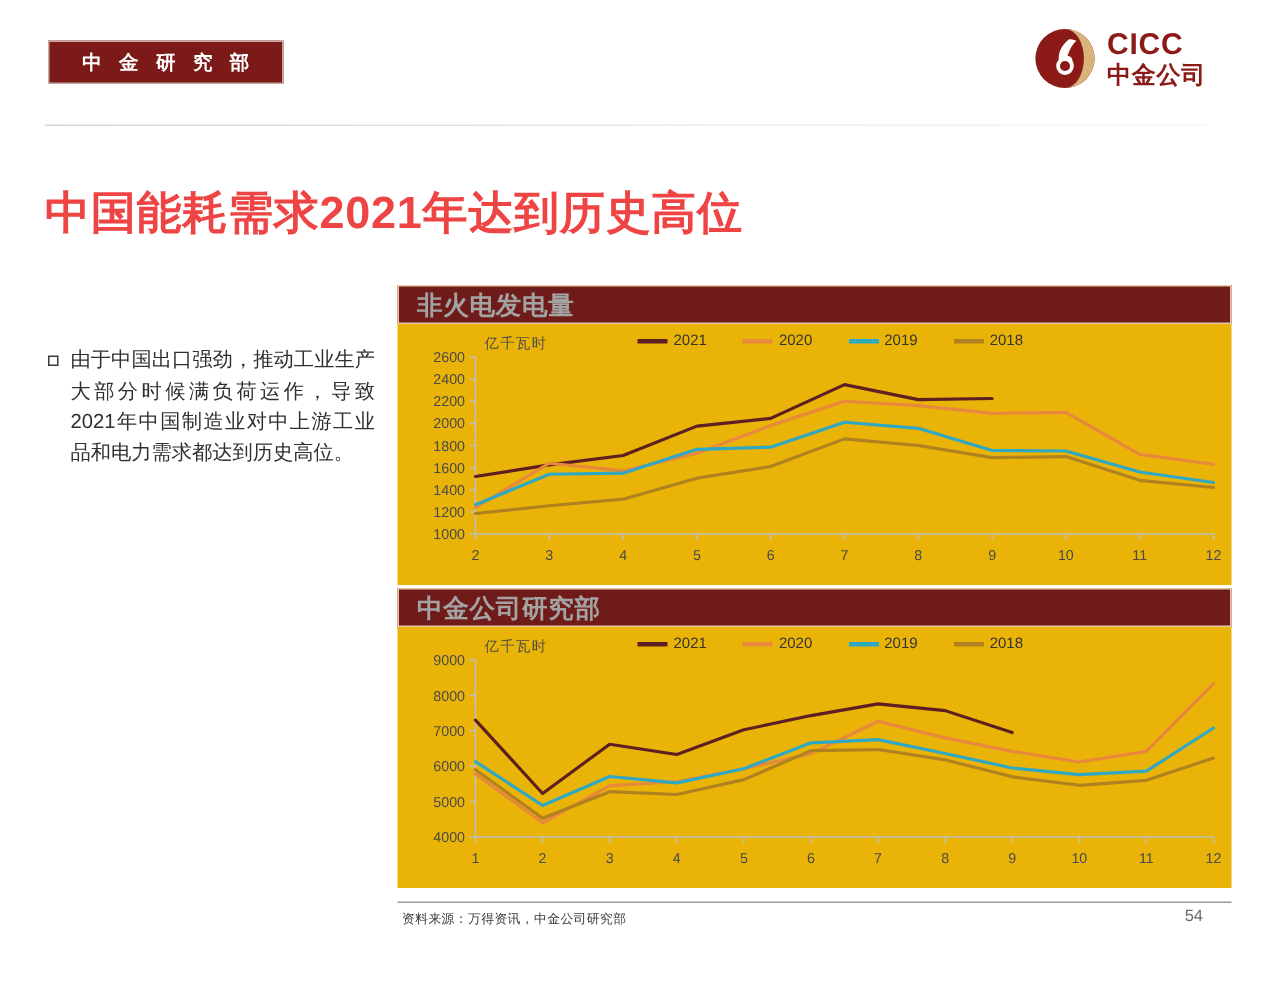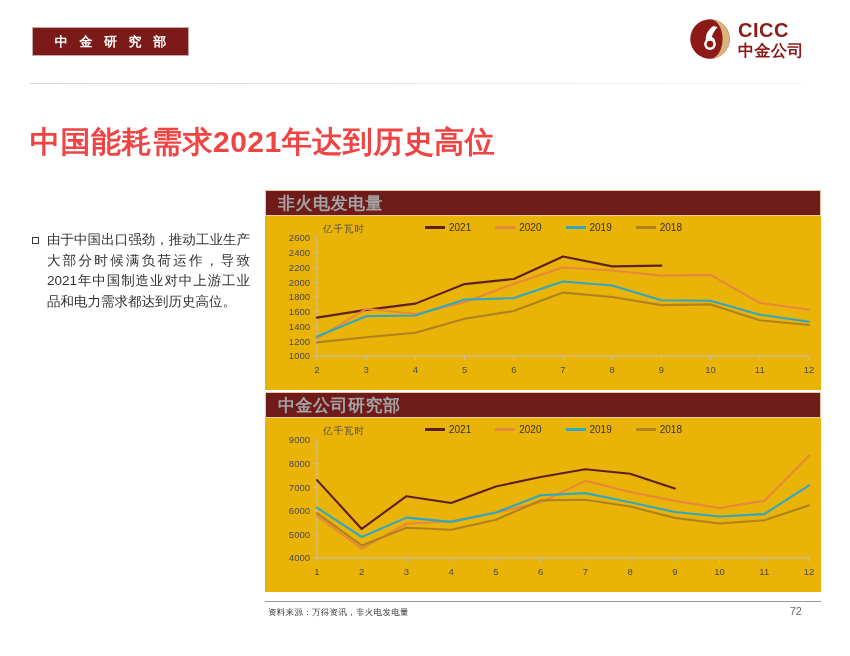--- a/index.html
+++ b/index.html
@@ -351,16 +351,16 @@
           <text x="544" y="157" class="xtick">12</text>
           <path d="M52.00,62.12 L96.73,110.97 L141.45,78.17 L186.18,85.01 L230.91,68.49 L275.64,59.05 L320.36,51.26 L365.09,55.75 L409.82,70.38" stroke="#5E1F22" class="series-line"></path>
           <path d="M52.00,97.99 L96.73,130.56 L141.45,105.78 L186.18,103.18 L230.91,94.45 L275.64,84.54 L320.36,62.83 L365.09,73.92 L409.82,82.89 L454.55,89.97 L499.27,82.89 L544.00,37.81" stroke="#E8883C" class="series-line"></path>
           <path d="M52.00,89.73 L96.73,119.00 L141.45,99.64 L186.18,103.89 L230.91,94.45 L275.64,77.22 L320.36,75.10 L365.09,84.30 L409.82,93.98 L454.55,98.46 L499.27,96.10 L544.00,67.31" stroke="#2FA8C4" class="series-line"></path>
           <path d="M52.00,95.16 L96.73,127.49 L141.45,109.79 L186.18,111.68 L230.91,101.77 L275.64,82.42 L320.36,81.71 L365.09,88.55 L409.82,99.88 L454.55,105.54 L499.27,102.24 L544.00,87.37" stroke="#B0821F" class="series-line"></path>
         </svg>
     </div>
   </div>
 
   <div class="footer-rule"></div>
-  <div class="source-note">资料来源：万得资讯，非火电发电量</div>
-  <div class="page-num">72</div>
+  <div class="source-note">资料来源：万得资讯，中金公司研究部</div>
+  <div class="page-num">54</div>
 
 </div>
 
 </body></html>

